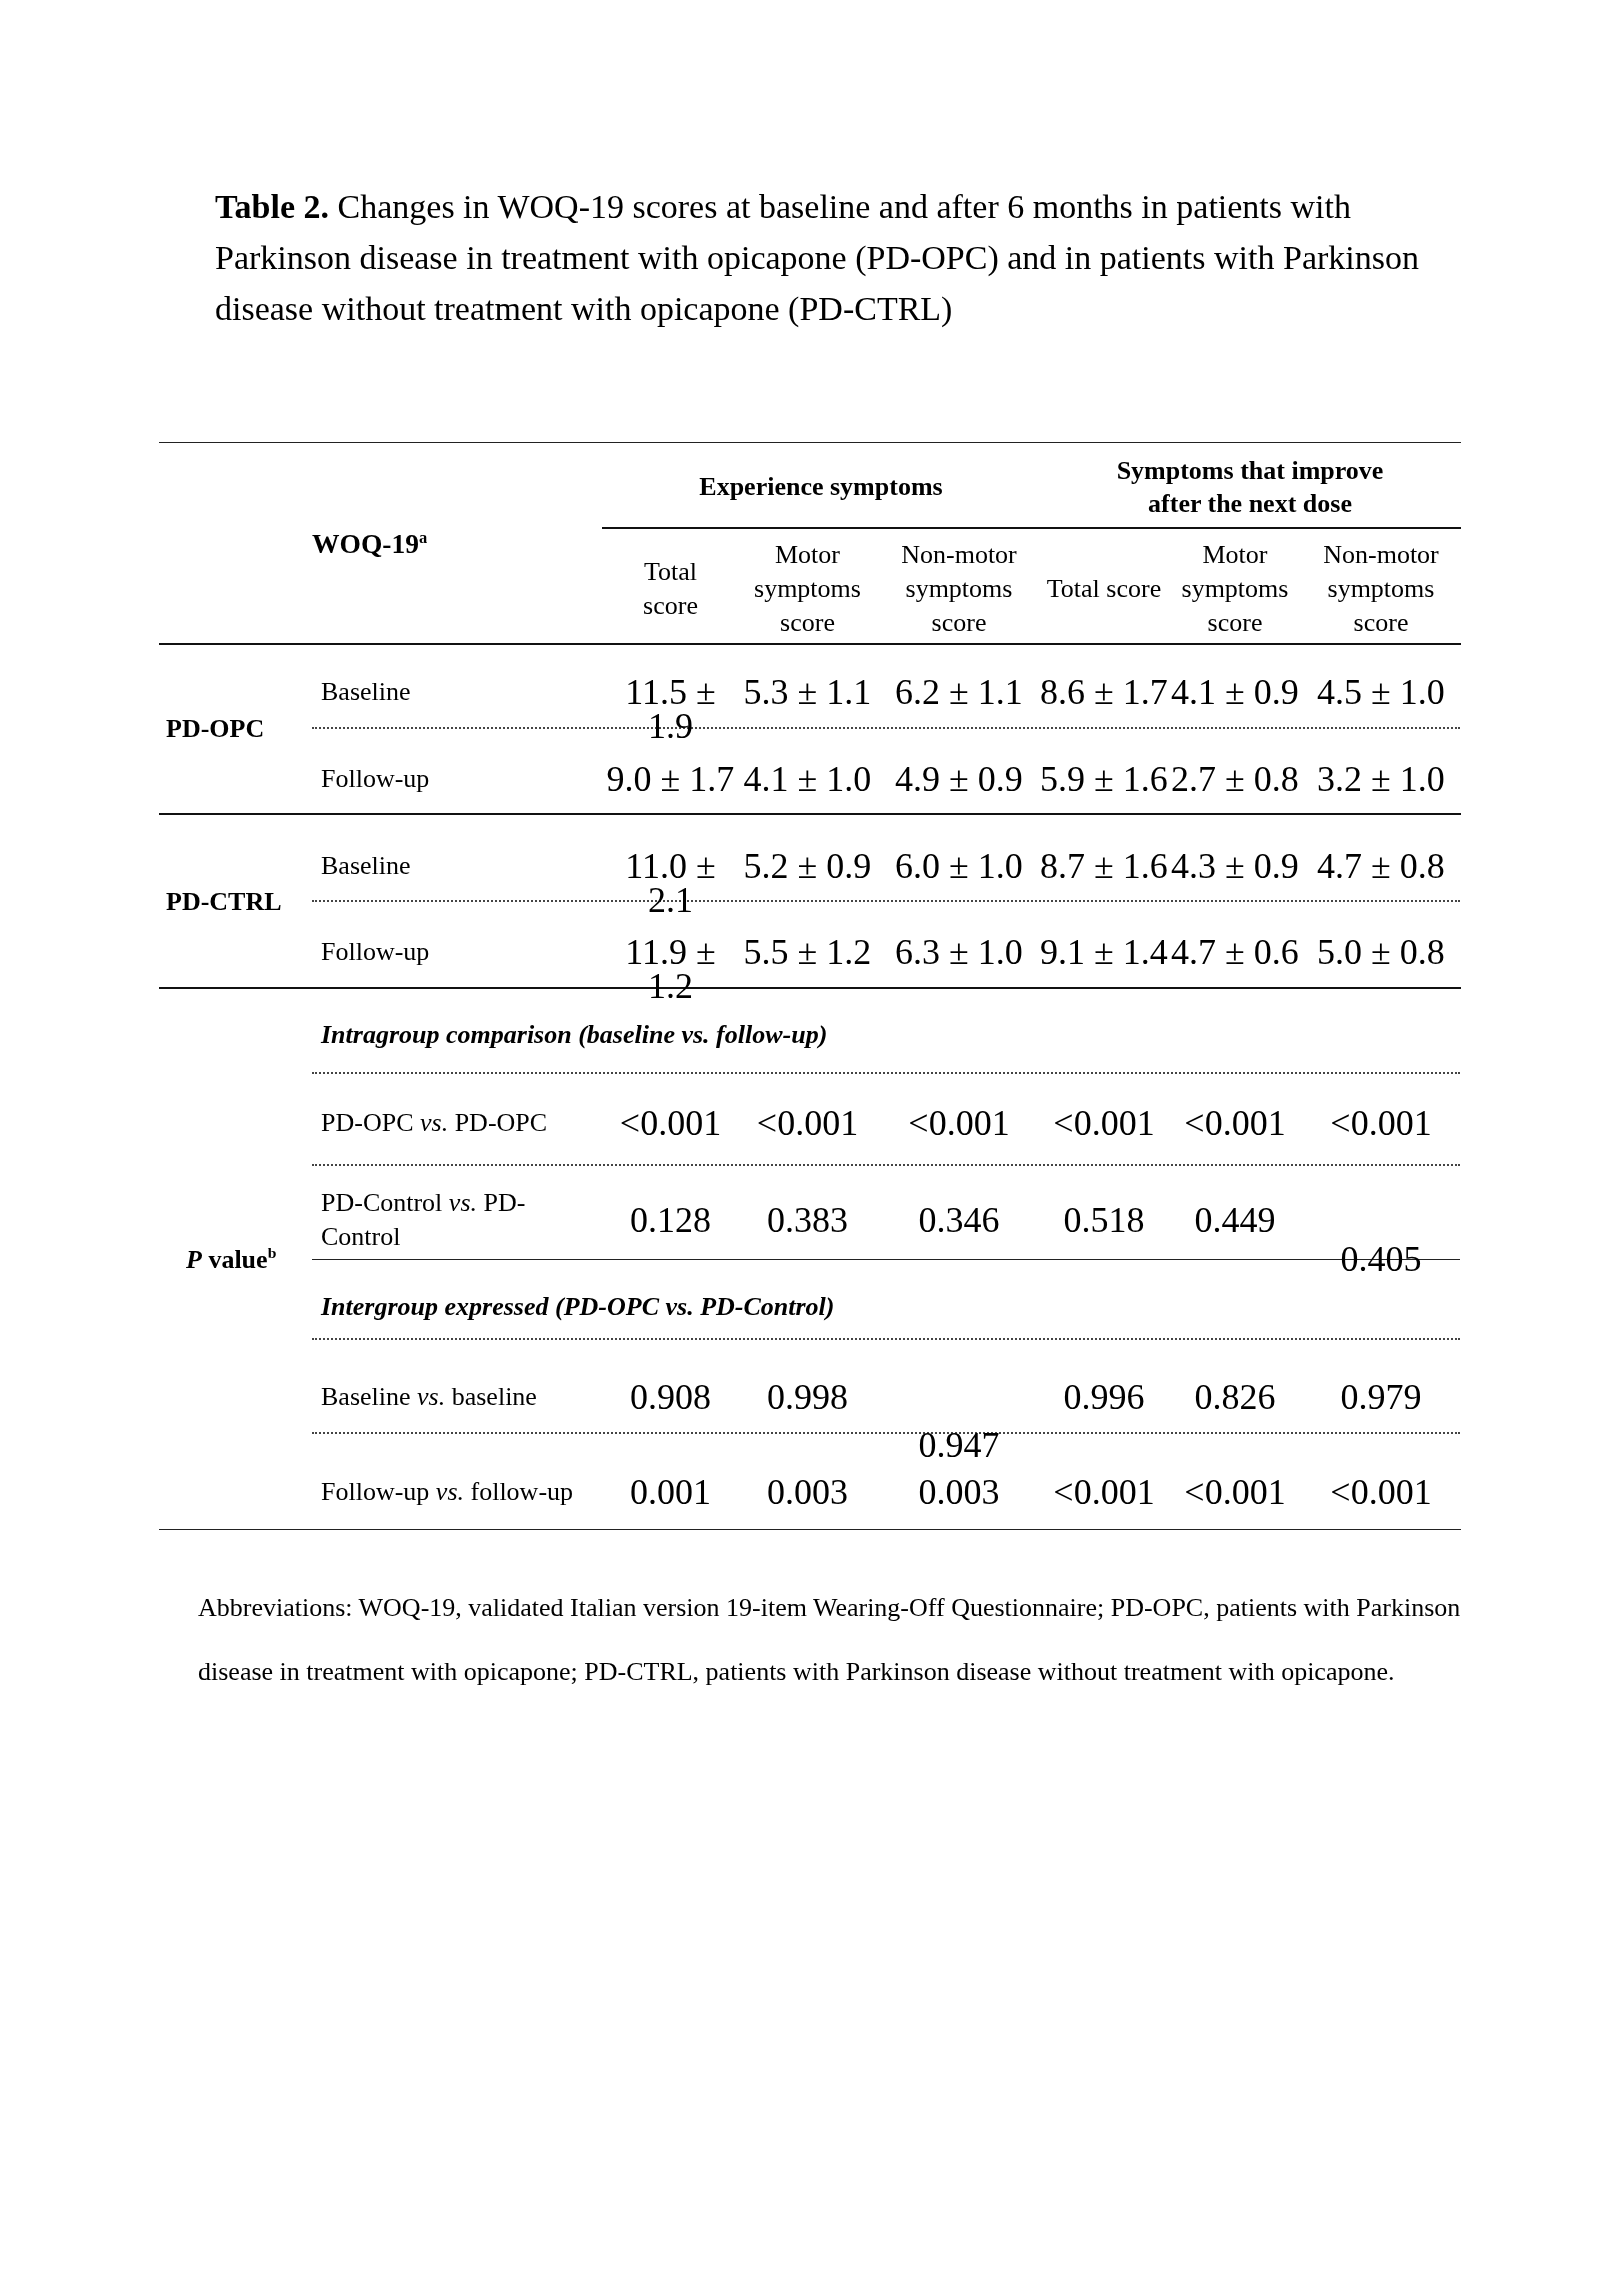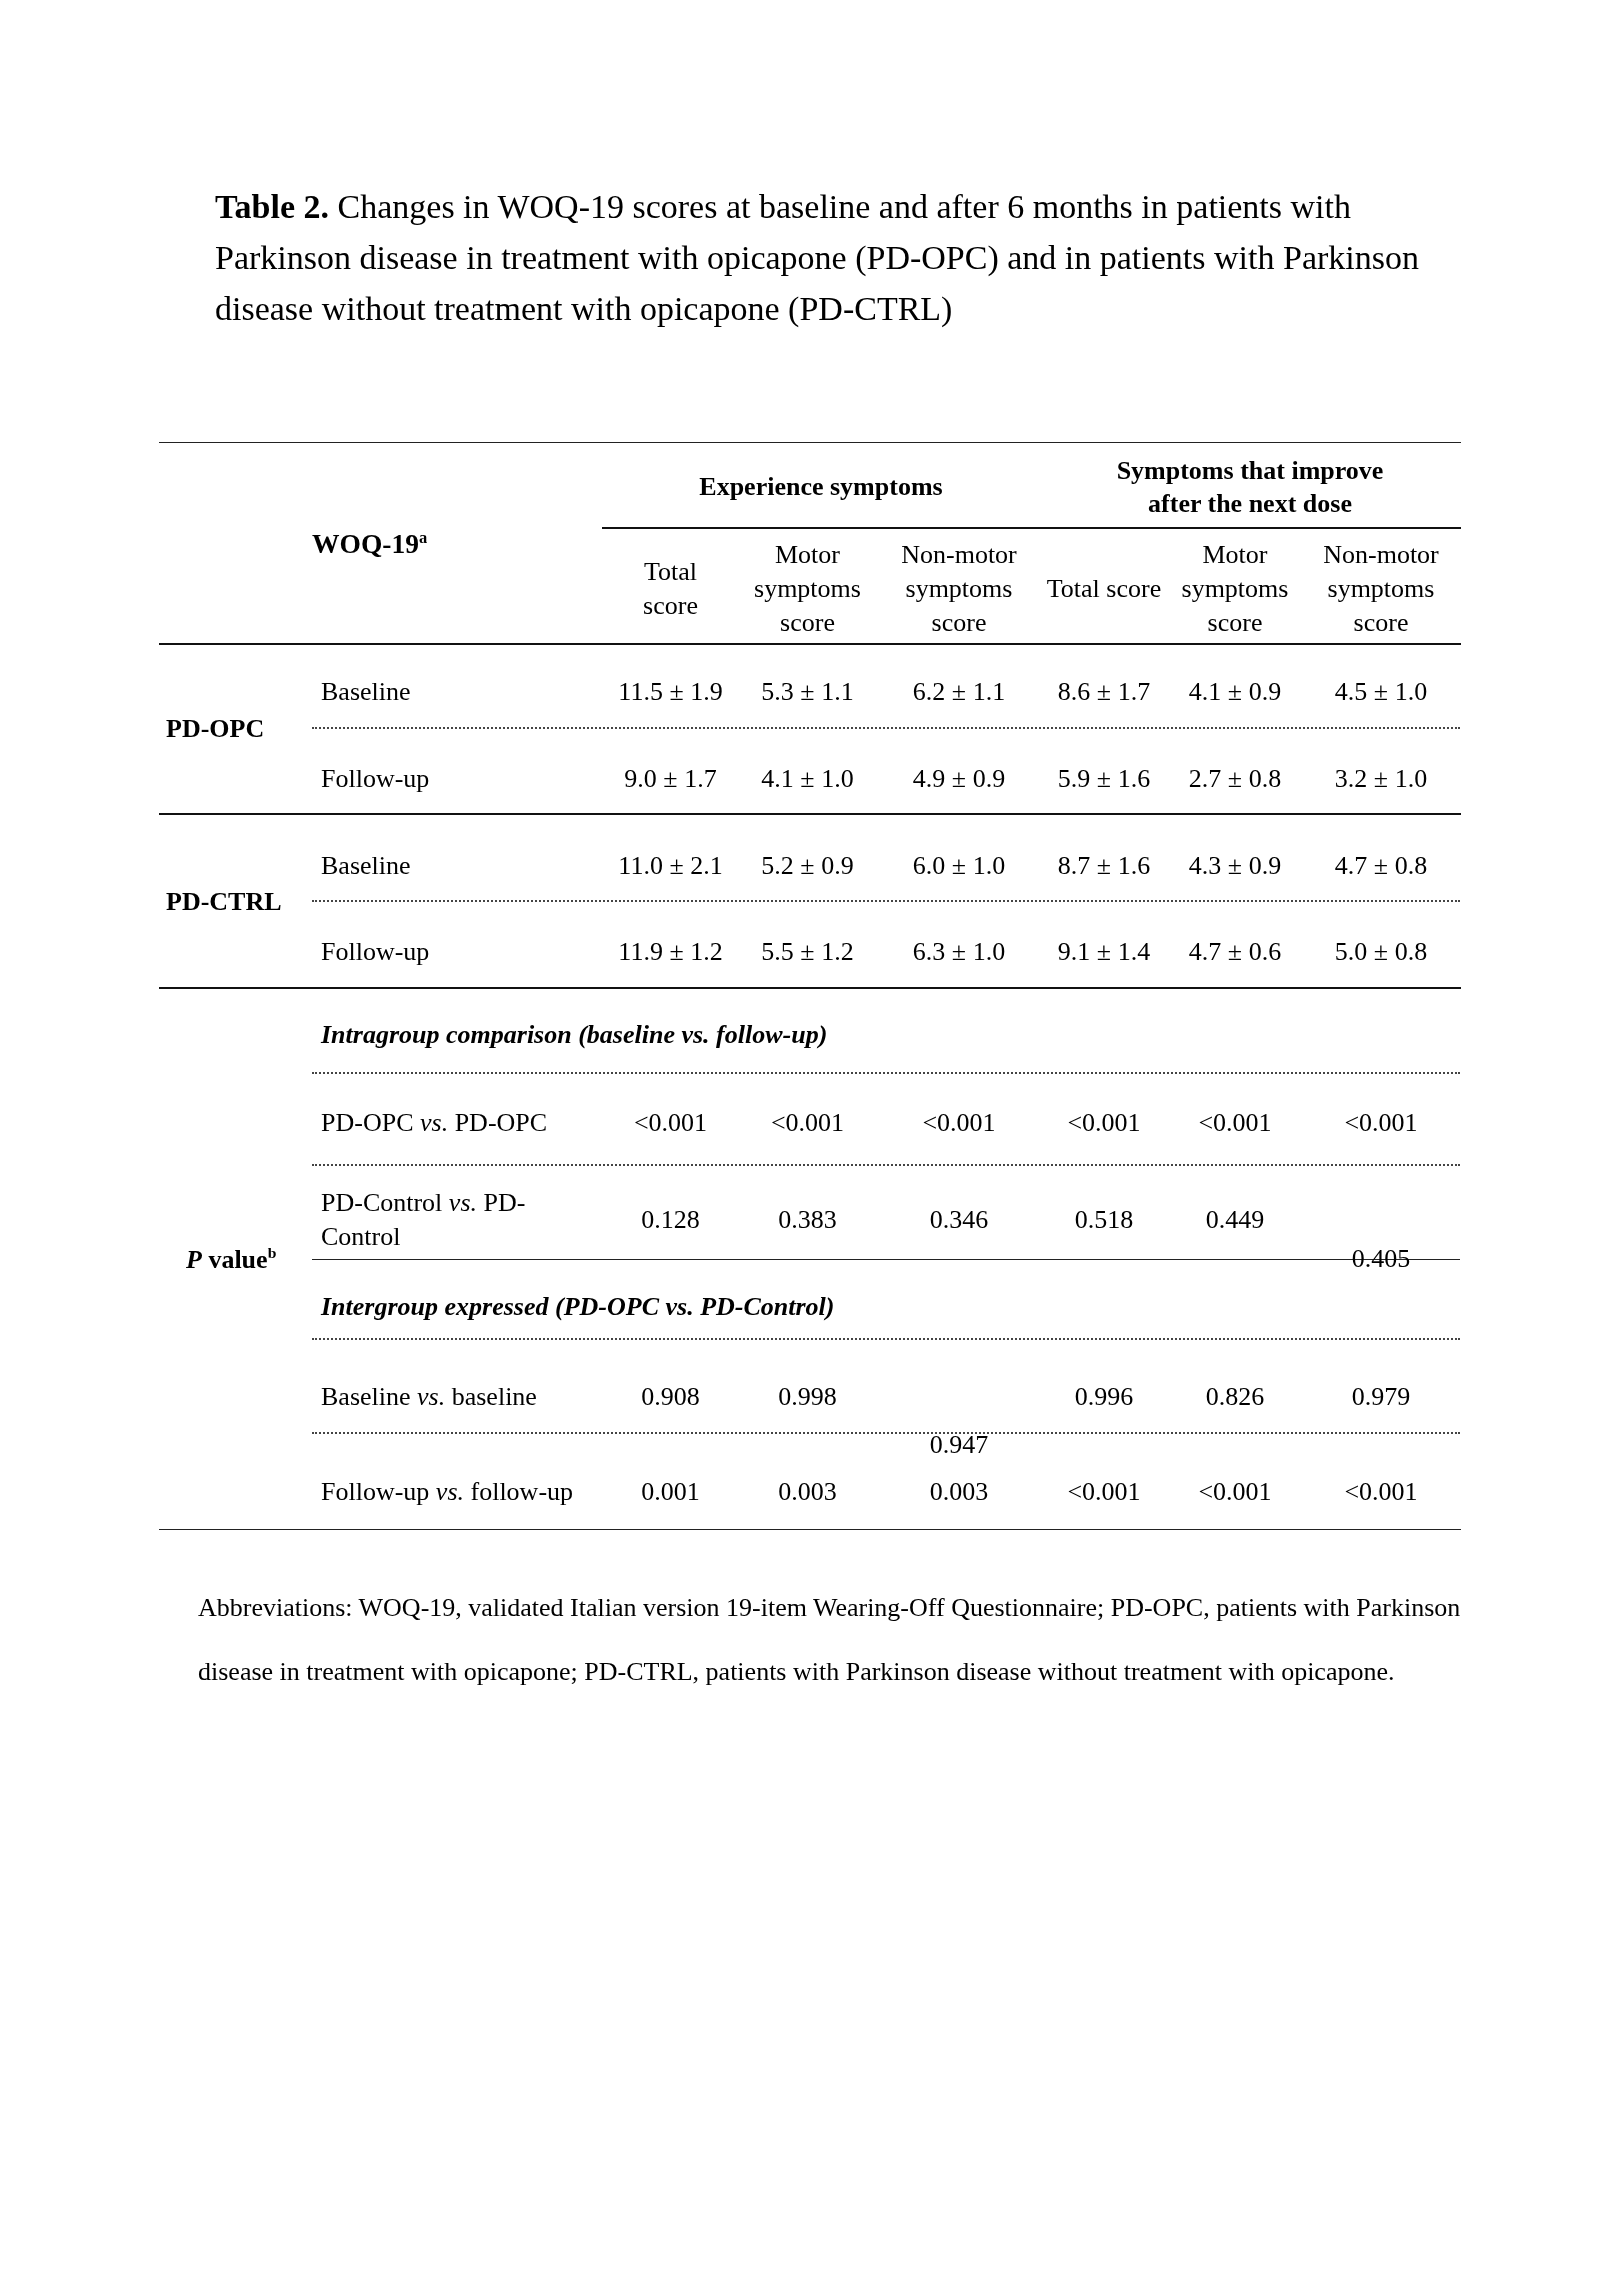--- a/index.html
+++ b/index.html
@@ -4,21 +4,21 @@
 <style>
   html, body { margin:0; padding:0; background:#ffffff; }
   body { width:1623px; height:2295px; position:relative; overflow:hidden;
          font-family:"Liberation Serif","DejaVu Serif",serif; color:#000; }
   .abs { position:absolute; }
   .caption { left:198px; width:1269px; font-size:34px; line-height:51px; top:181px;margin-left:17px; }
   .caption b { font-weight:bold; }
   .rule { position:absolute; height:0; border-top:2px solid #111; }
   .rule.thin { border-top:1.3px solid #222; }
   .dot { position:absolute; height:0; border-top:2px dotted #444; }
-  .cell { position:absolute; font-size:26px; line-height:34px; text-align:center; }
+  .cell { position:absolute; font-size:36px; line-height:34px; text-align:center; }
   .lbl { position:absolute; font-size:26px; line-height:34px; text-align:left; }
   .hdr { position:absolute; font-size:26px; line-height:34px; text-align:center; }
   .bold { font-weight:bold; }
   .it { font-style:italic; }
   sup { font-size:60%; line-height:0; vertical-align:super; }
   .foot { left:198px; width:1276px; font-size:26px; line-height:64px; top:1576px; }
   .foot p { margin:0; }
 </style>
 </head>
 <body>

